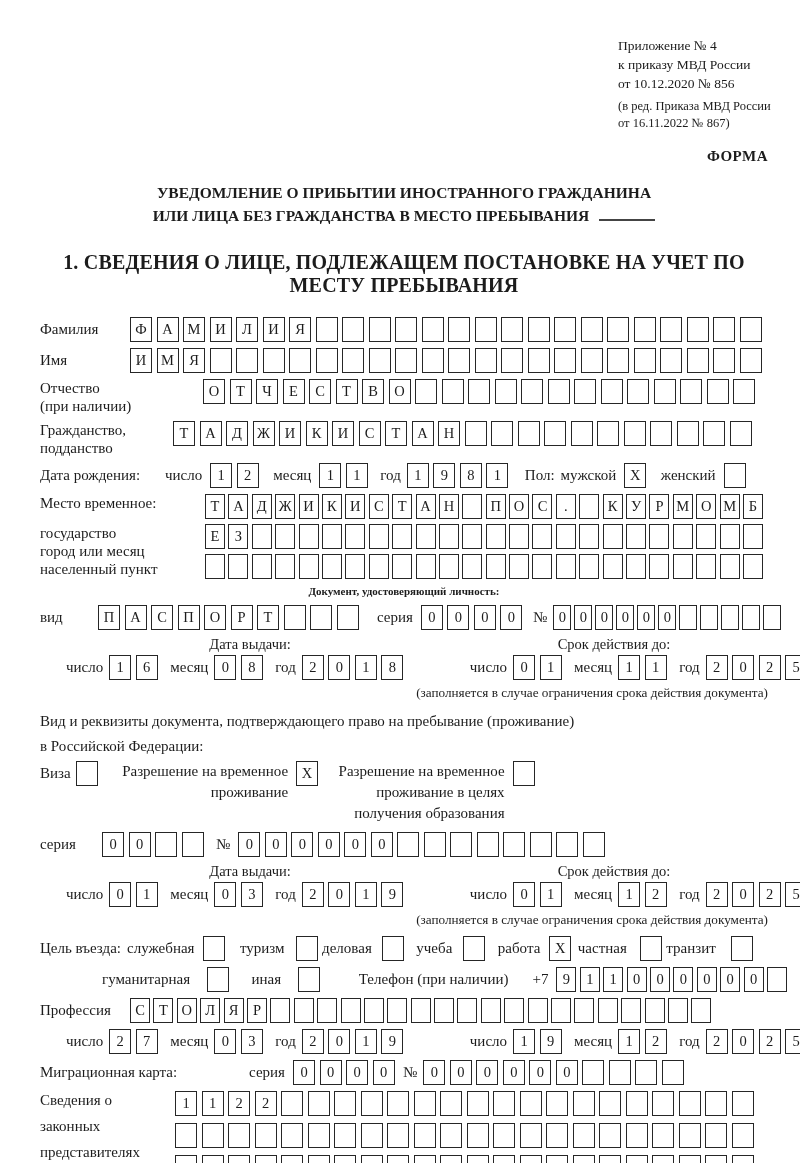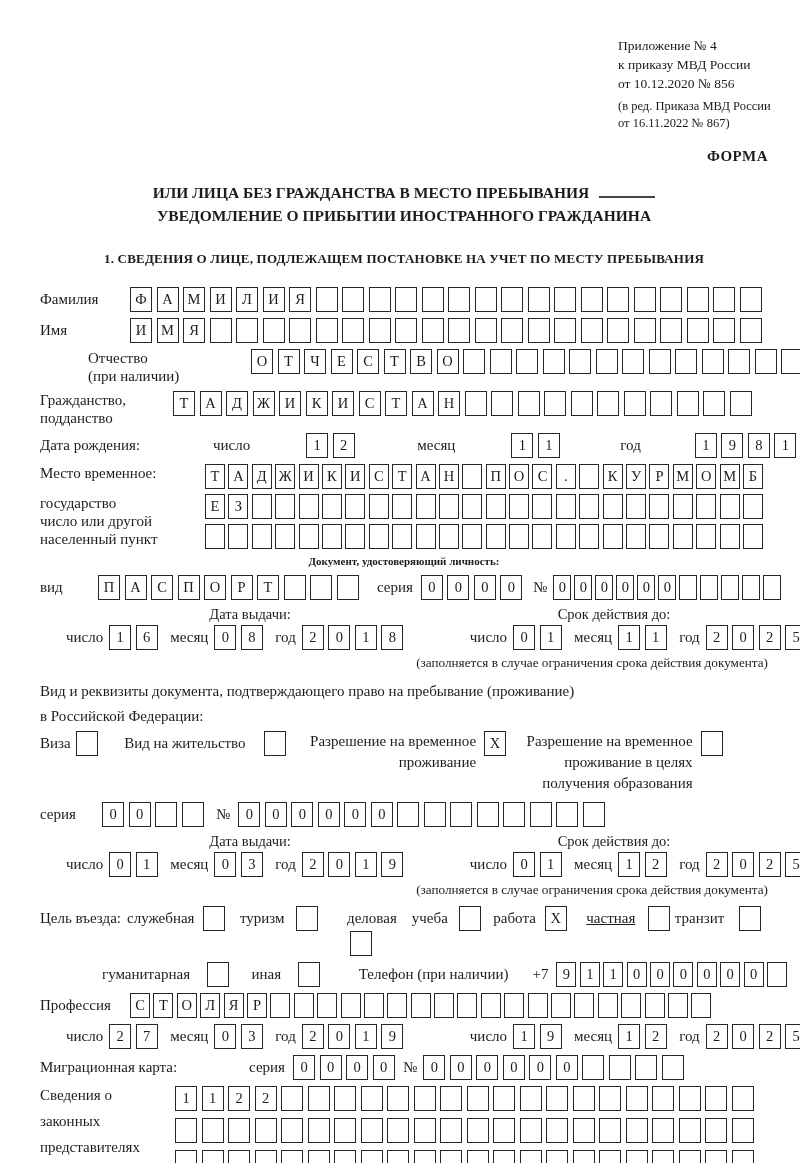--- a/index.html
+++ b/index.html
@@ -8,34 +8,34 @@
     padding:36px 32px 0 40px;overflow:hidden;background:#fff;
     font-family:"Liberation Serif","DejaVu Serif",serif;
     font-size:15px;color:#1c1c1c;
   }
   .appendix{margin-left:578px;width:190px;line-height:19px;font-size:13.5px;white-space:nowrap;}
   .appendix .amend{font-size:12.5px;line-height:17px;}
   .appendix .amend.first{margin-top:5px;}
   .forma{text-align:right;font-weight:bold;margin-top:16px;font-size:15px;letter-spacing:.5px;}
   .title{ text-align:center;font-weight:bold;font-size:15.5px;line-height:23px;margin-top:16px;}
   .title-underline{display:inline-block;width:56px;border-bottom:2px solid #444;height:12px;margin-left:10px;}
-  .section-heading{margin-top:24px;font-weight:bold;font-size:13px;text-align:center;letter-spacing:.2px;}
+  .section-heading{margin-top:24px;font-weight:bold;font-size:20px;text-align:center;letter-spacing:.2px;}
 
   .frow{display:flex;align-items:flex-start;margin-bottom:6px;}
   .lbl{line-height:25px;flex:none;}
   .lbl2{line-height:18px;flex:none;}
   .cells{display:flex;flex:none;}
   .cell{
     flex:none;box-sizing:border-box;width:22px;height:25px;margin-right:4.5px;
     border:1.5px solid #262626;display:inline-flex;align-items:center;justify-content:center;
     font-size:14.5px;background:#fff;
   }
   .narrow .cell{width:20px;margin-right:3.4px;}
   .tight .cell{width:18px;margin-right:3px;}
-  .w90{width:90px;} .w163{width:163px;margin-left:48px;} .w133{width:133px;} .w165{width:165px;} .w135{width:135px;}
+  .w90{width:90px;} .w163{width:163px;} .w133{width:133px;} .w165{width:165px;} .w135{width:135px;}
   .mt20{margin-top:20px;}
   .doc-heading{text-align:center;font-weight:bold;font-size:11px;margin:4px 0 8px 0;}
   .two-labels{display:flex;margin-bottom:2px;font-size:14.5px;}
   .two-labels .l1{width:420px;text-align:center;}
   .two-labels .l2{width:308px;text-align:center;}
   .dategroup{display:flex;align-items:flex-start;}
   .dategroup .lbl{margin-right:6px;}
   .note{font-size:13.2px;text-align:right;line-height:17px;margin:-2px 0 8px 0;}
   .intro{line-height:25px;}
   .permit-row{display:flex;align-items:flex-start;margin:2px 0 8px 0;}
@@ -57,24 +57,24 @@
     <div>Приложение № 4</div>
     <div>к приказу МВД России</div>
     <div>от 10.12.2020 № 856</div>
     <div class="amend first">(в ред. Приказа МВД России</div>
     <div class="amend">от 16.11.2022 № 867)</div>
   </div>
 
   <div class="forma">ФОРМА</div>
 
   <div class="title">
+    <div>УВЕДОМЛЕНИЕ О ПРИБЫТИИ ИНОСТРАННОГО ГРАЖДАНИНА</div>
     <div>
       <span>ИЛИ ЛИЦА БЕЗ ГРАЖДАНСТВА В МЕСТО ПРЕБЫВАНИЯ</span><span class="title-underline"></span>
     </div>
-    <div>УВЕДОМЛЕНИЕ О ПРИБЫТИИ ИНОСТРАННОГО ГРАЖДАНИНА</div>
   </div>
 
   <div class="section-heading">1. СВЕДЕНИЯ О ЛИЦЕ, ПОДЛЕЖАЩЕМ ПОСТАНОВКЕ НА УЧЕТ ПО МЕСТУ ПРЕБЫВАНИЯ</div>
 
   <div class="frow mt20">
     <div class="lbl w90">Фамилия</div>
     <div class="cells">
         <span class="cell">Ф</span>
         <span class="cell">А</span>
         <span class="cell">М</span>
@@ -186,21 +186,21 @@
         <span class="cell"></span>
         <span class="cell"></span>
         <span class="cell"></span>
         <span class="cell"></span>
         <span class="cell"></span>
         <span class="cell"></span>
         <span class="cell"></span>
       </div>
   </div>
 
-  <div class="frow" style="margin-top:2px;gap:48px;">
+  <div class="frow" style="margin-top:2px;">
     <div class="lbl" style="width:125px;">Дата рождения:</div>
     <div class="lbl" style="margin-right:8px;">число</div>
     <div class="cells">
         <span class="cell">1</span>
         <span class="cell">2</span>
       </div>
     <div class="lbl" style="margin:0 8px 0 10px;">месяц</div>
     <div class="cells">
         <span class="cell">1</span>
         <span class="cell">1</span>
@@ -216,21 +216,21 @@
     <div class="lbl" style="margin-left:6px;">мужской</div>
     <span class="cell checkbox">X</span>
     <div class="lbl" style="margin-left:10px;">женский</div>
     <span class="cell checkbox"></span>
   </div>
 
   <div class="frow" style="margin-top:2px;">
     <div class="lbl2 w165">
       <div style="margin-bottom:12px;">Место временное:</div>
       <div>государство</div>
-      <div>число или другой</div>
+      <div>город или месяц</div>
       <div>населенный пункт</div>
     </div>
     <div>
       <div class="cells narrow" style="margin-bottom:5px;">
           <span class="cell">Т</span>
           <span class="cell">А</span>
           <span class="cell">Д</span>
           <span class="cell">Ж</span>
           <span class="cell">И</span>
           <span class="cell">К</span>
@@ -395,24 +395,20 @@
   <div class="note">(заполняется в случае ограничения срока действия документа)</div>
 
   <div class="intro">Вид и реквизиты документа, подтверждающего право на пребывание (проживание)</div>
   <div class="intro">в Российской Федерации:</div>
 
   <div class="permit-row">
     <div class="permit-item">
       <div class="permit-label" style="line-height:25px;">Виза</div>
       <span class="cell checkbox" style="margin-left:5px;"></span>
     </div>
-    <div class="permit-item" style="margin-left:22px;">
-      <div class="permit-label" style="line-height:25px;">Вид на жительство</div>
-      <span class="cell checkbox" style="margin-left:18px;"></span>
-    </div>
     <div class="permit-item" style="margin-left:20px;">
       <div class="permit-label center">
         <div>Разрешение на временное</div>
         <div>проживание</div>
       </div>
       <span class="cell checkbox">X</span>
     </div>
     <div class="permit-item" style="margin-left:16px;">
       <div class="permit-label center">
         <div>Разрешение на временное</div>
@@ -500,33 +496,33 @@
   <div class="purpose-row">
     <div class="lbl nw">Цель въезда:</div>
     <div class="opt" style="margin-left:6px;">
       <div class="lbl">служебная</div>
       <span class="cell checkbox" style="margin-left:2px;"></span>
     </div>
     <div class="opt" style="margin-left:10px;">
       <div class="lbl">туризм</div>
       <span class="cell checkbox" style="margin-left:4px;"></span>
     </div>
-    <div class="opt" style="margin-left:25px;flex-direction:column;">
+    <div class="opt" style="margin-left:0;">
       <div class="lbl">деловая</div>
       <span class="cell checkbox" style="margin-left:3px;"></span>
     </div>
     <div class="opt" style="margin-left:8px;">
       <div class="lbl">учеба</div>
       <span class="cell checkbox" style="margin-left:4px;"></span>
     </div>
     <div class="opt" style="margin-left:8px;">
       <div class="lbl">работа</div>
       <span class="cell checkbox" style="margin-left:2px;">X</span>
     </div>
-    <div class="opt" style="margin-left:15px;text-decoration:underline;">
+    <div class="opt" style="margin-left:2px;">
       <div class="lbl">частная</div>
       <span class="cell checkbox" style="margin-left:6px;"></span>
     </div>
     <div class="opt" style="">
       <div class="lbl">транзит</div>
       <span class="cell checkbox" style="margin-left:8px;"></span>
     </div>
   </div>
 
   <div class="purpose-row">

